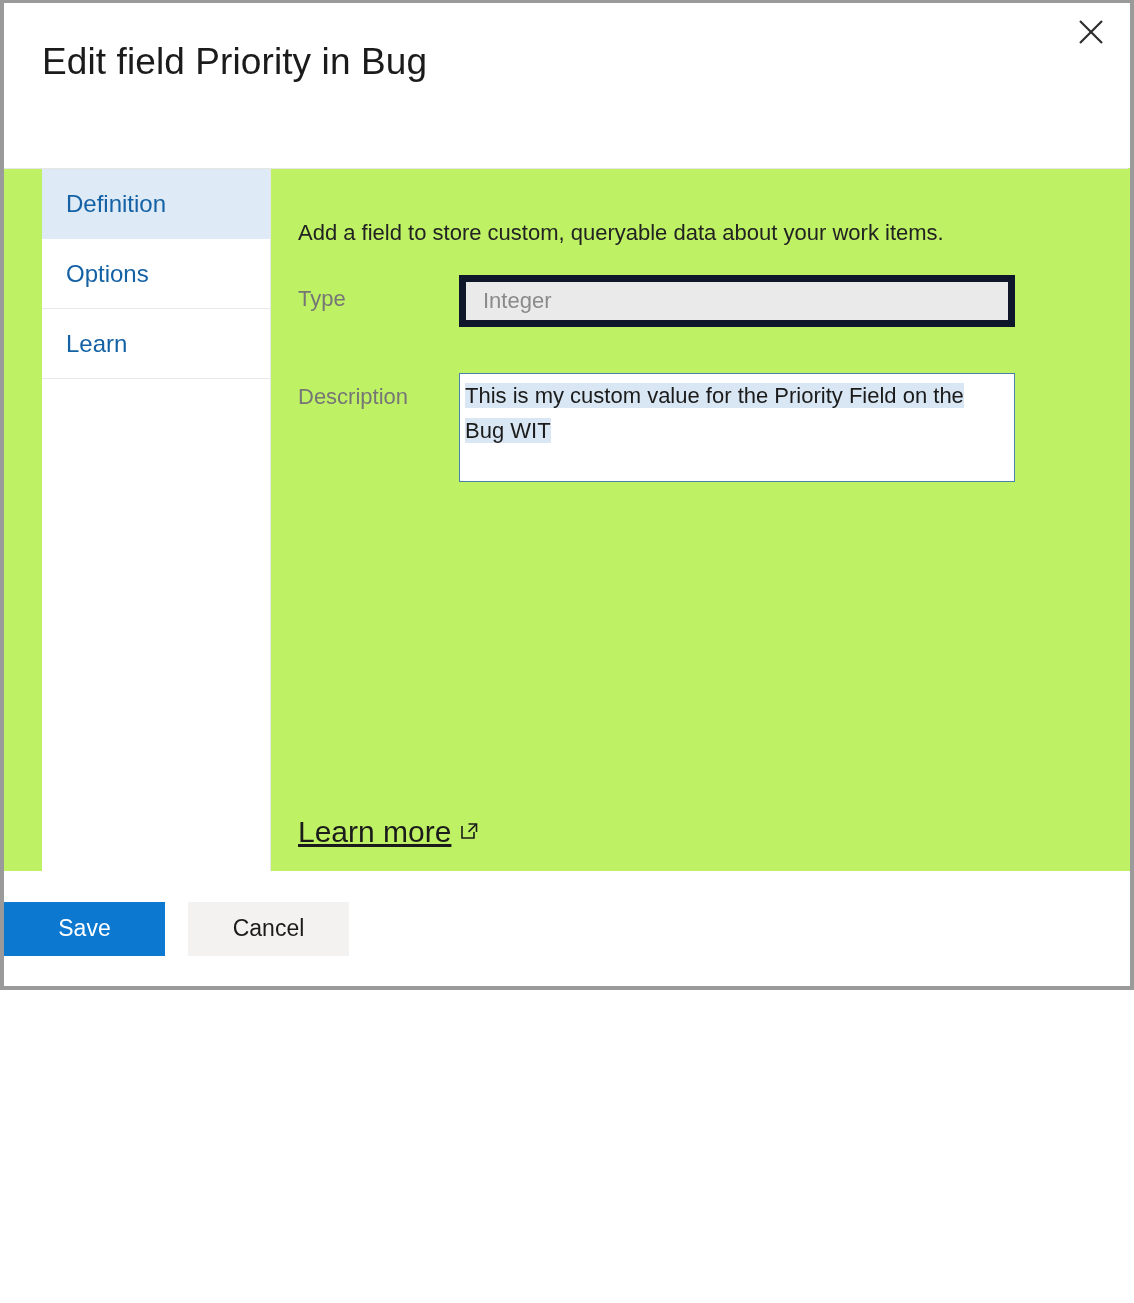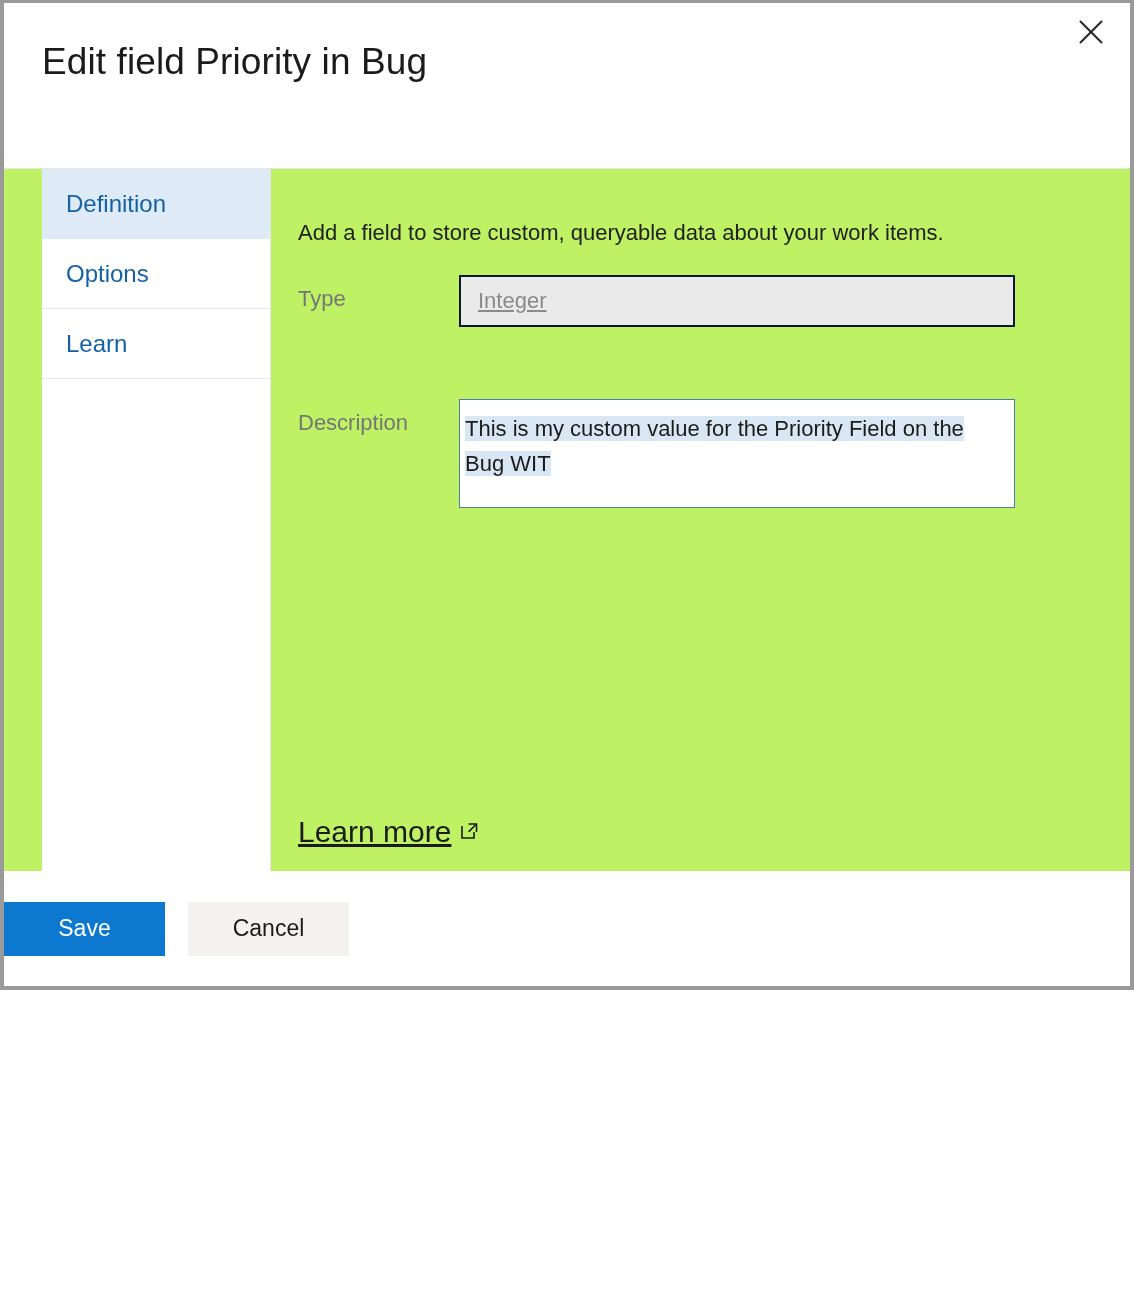--- a/index.html
+++ b/index.html
@@ -112,21 +112,21 @@
   }
 
   .form {
     margin-top: 29px;
   }
   .form-row {
     display: flex;
     align-items: flex-start;
     margin-bottom: 37px;
   }
-  .form-row.description-row { margin-top: 72px; }
+  .form-row.description-row { margin-top: 46px; }
 
   .field-label {
     flex: 0 0 161px;
     width: 161px;
     font-size: 22px;
     color: #767676;
     padding-top: 11px;
     font-weight: 400;
   }
 
@@ -136,31 +136,30 @@
     background: #eaeaea;
     border: none;
     display: flex;
     align-items: center;
     padding-left: 17px;
     font-size: 22px;
     color: #a0a0a0;
     font-weight: 400;
   }
   .text-input.bordered {
-    border: 2px solid #0f172a;
+    border: 7px solid #0f172a;
     color: #8a8a8a;
-    text-decoration: underline;
   }
 
   .textarea-box {
     width: 556px;
     height: 109px;
     border: 1px solid #4a80ab;
     background: #ffffff;
-    padding: 11px 6px 4px 5px;
+    padding: 4px 6px 4px 5px;
     font-size: 22px;
     line-height: 35px;
     color: #1b1b1b;
     overflow: hidden;
   }
   .sel {
     background: #d9e7f4;
     box-decoration-break: clone;
     -webkit-box-decoration-break: clone;
   }

